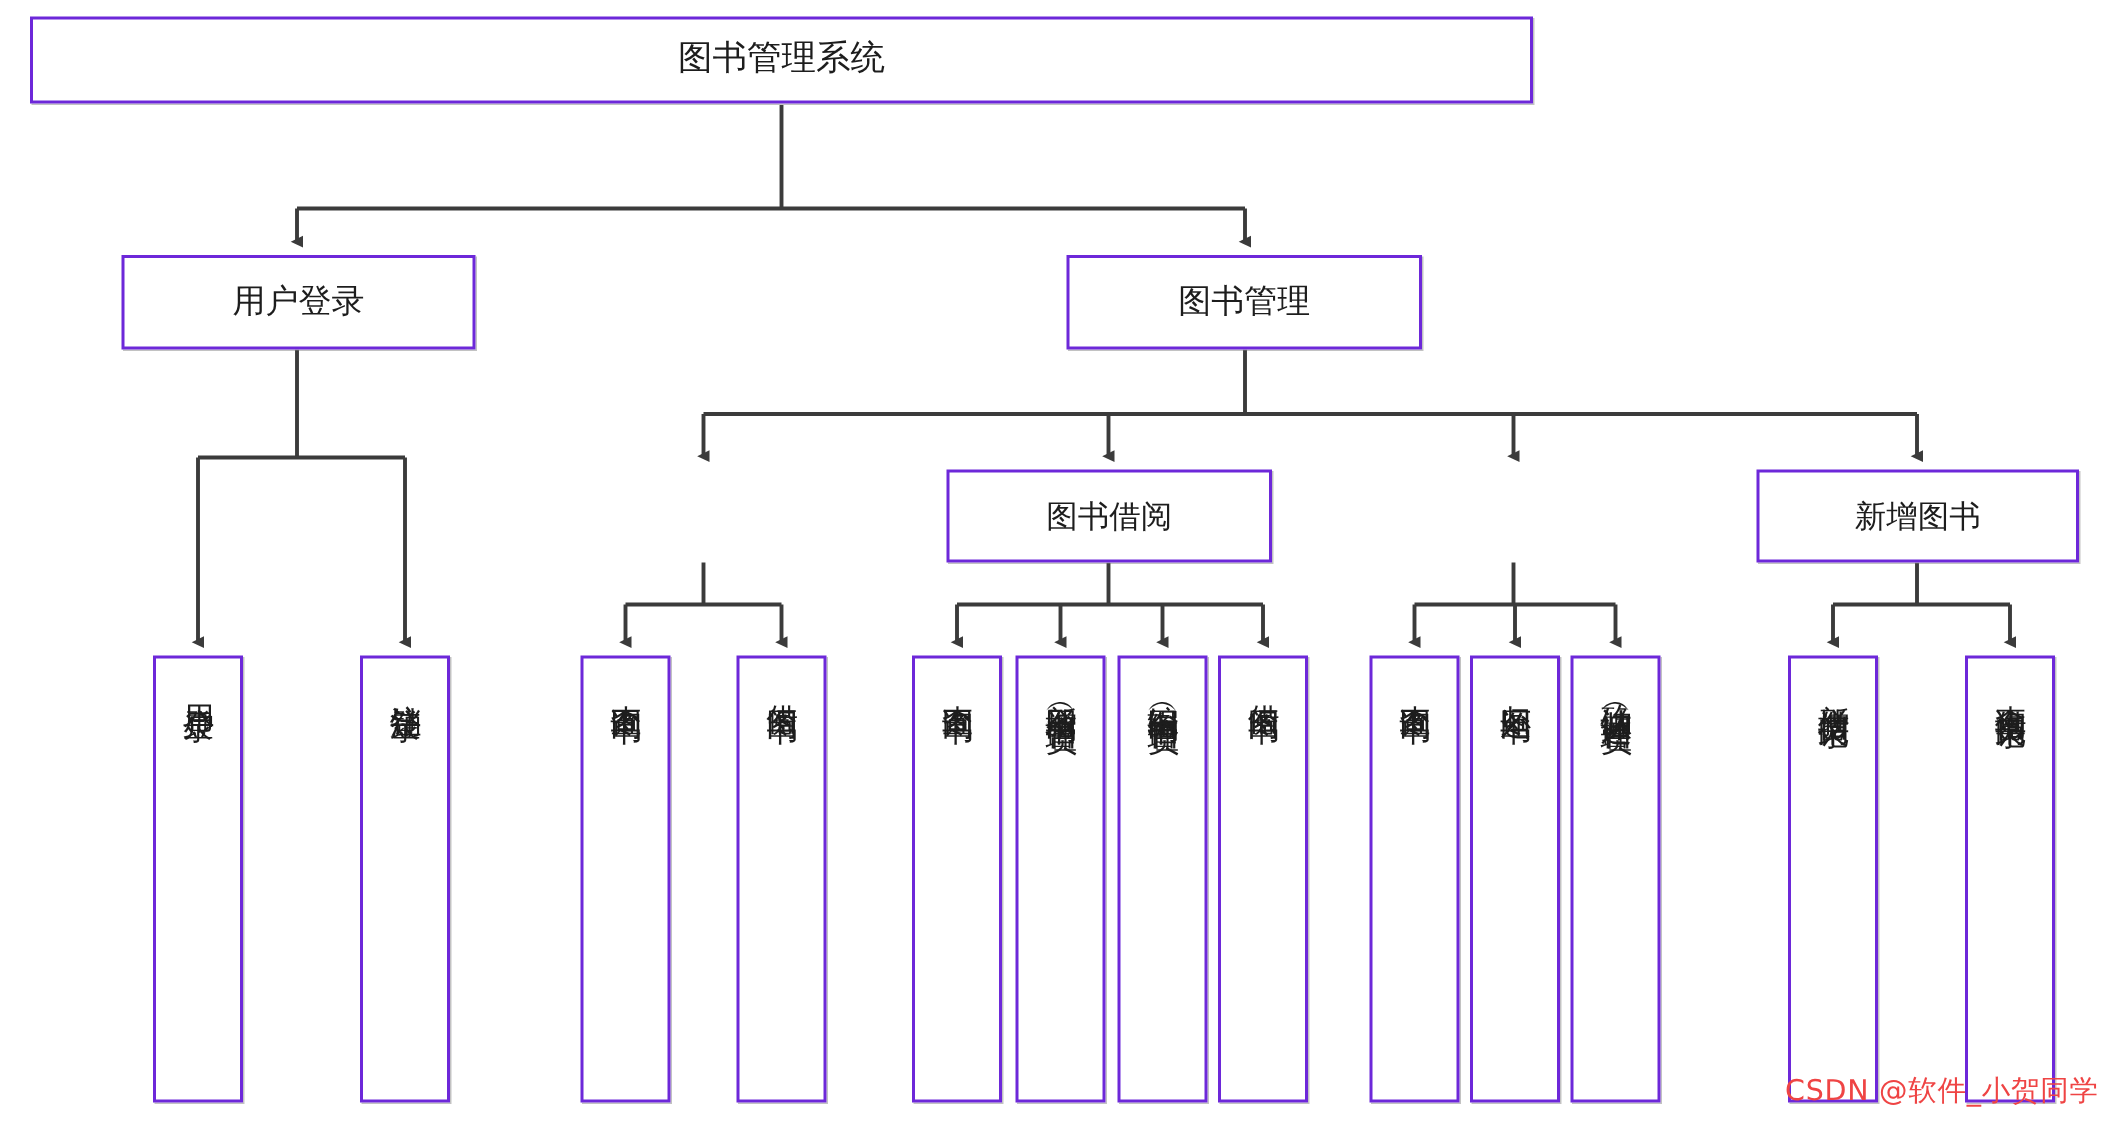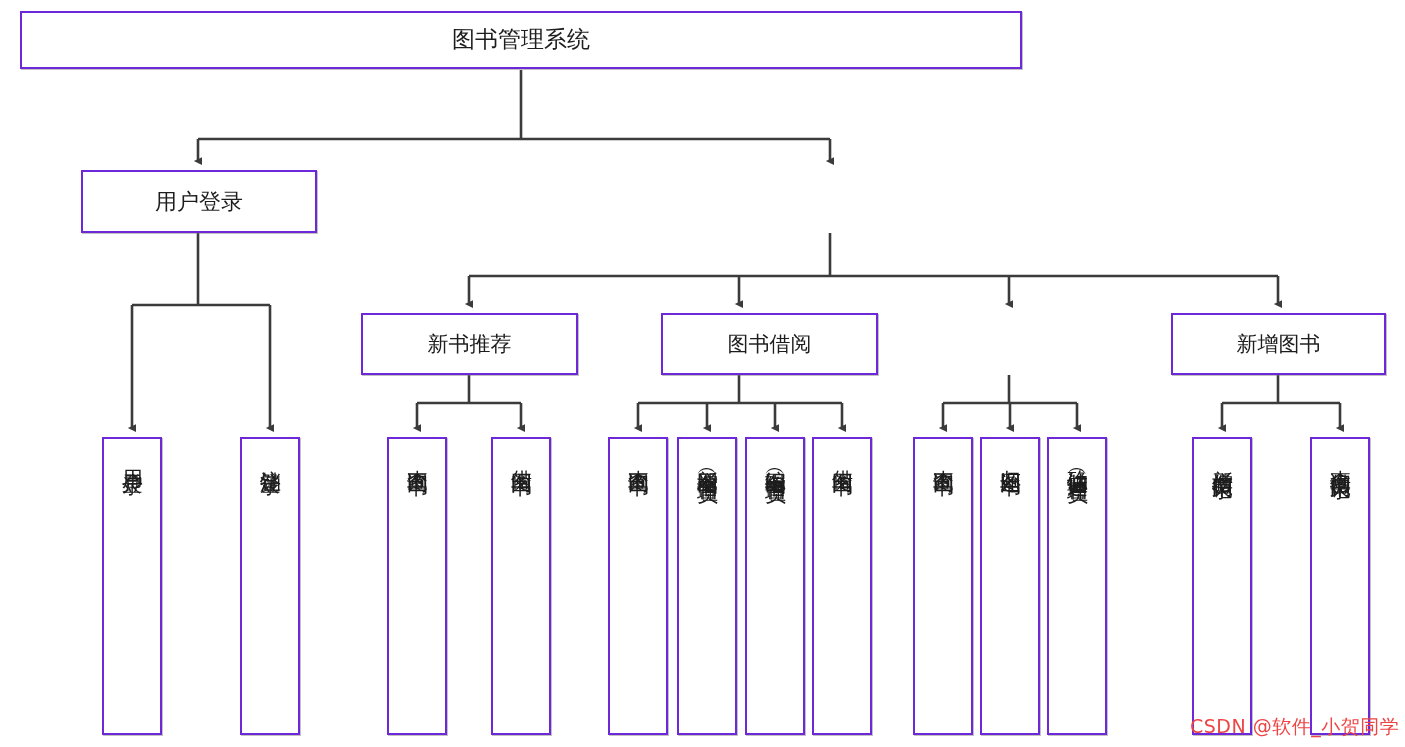--- a/index.html
+++ b/index.html
@@ -128,26 +128,26 @@
   </svg>
 
   <div class="node lvl-root" style="left:20px; top:11px; width:1002px; height:58px;">
     <span class="label">图书管理系统</span>
   </div>
 
   <div class="node lvl-1" style="left:81px; top:170px; width:236px; height:63px;">
     <span class="label">用户登录</span>
   </div>
 
-
-  <div class="node lvl-2" style="left:361px; top:313px; width:217px; height:62px;">
-    <span class="label">新书推荐</span>
-  </div>
-
-  <div class="node lvl-2" style="left:661px; top:313px; width:217px; height:62px;">
+  <div class="node lvl-1" style="left:711px; top:170px; width:237px; height:63px;">
+    <span class="label">图书管理</span>
+  </div>
+
+
+  <div class="node lvl-2" style="left:631px; top:313px; width:217px; height:62px;">
     <span class="label">图书借阅</span>
   </div>
 
 
   <div class="node lvl-2" style="left:1171px; top:313px; width:215px; height:62px;">
     <span class="label">新增图书</span>
   </div>
 
   <div class="node leaf" style="left:102px; top:437px; width:60px; height:298px;">
     <span class="label">用户登录</span>

